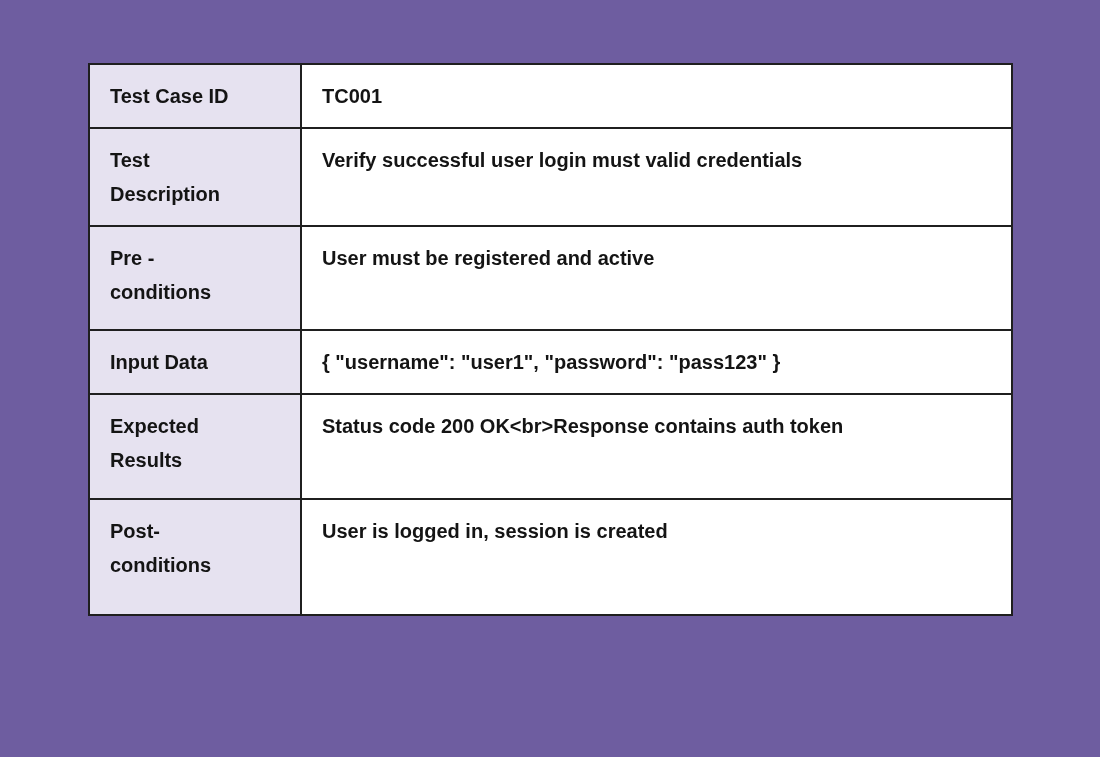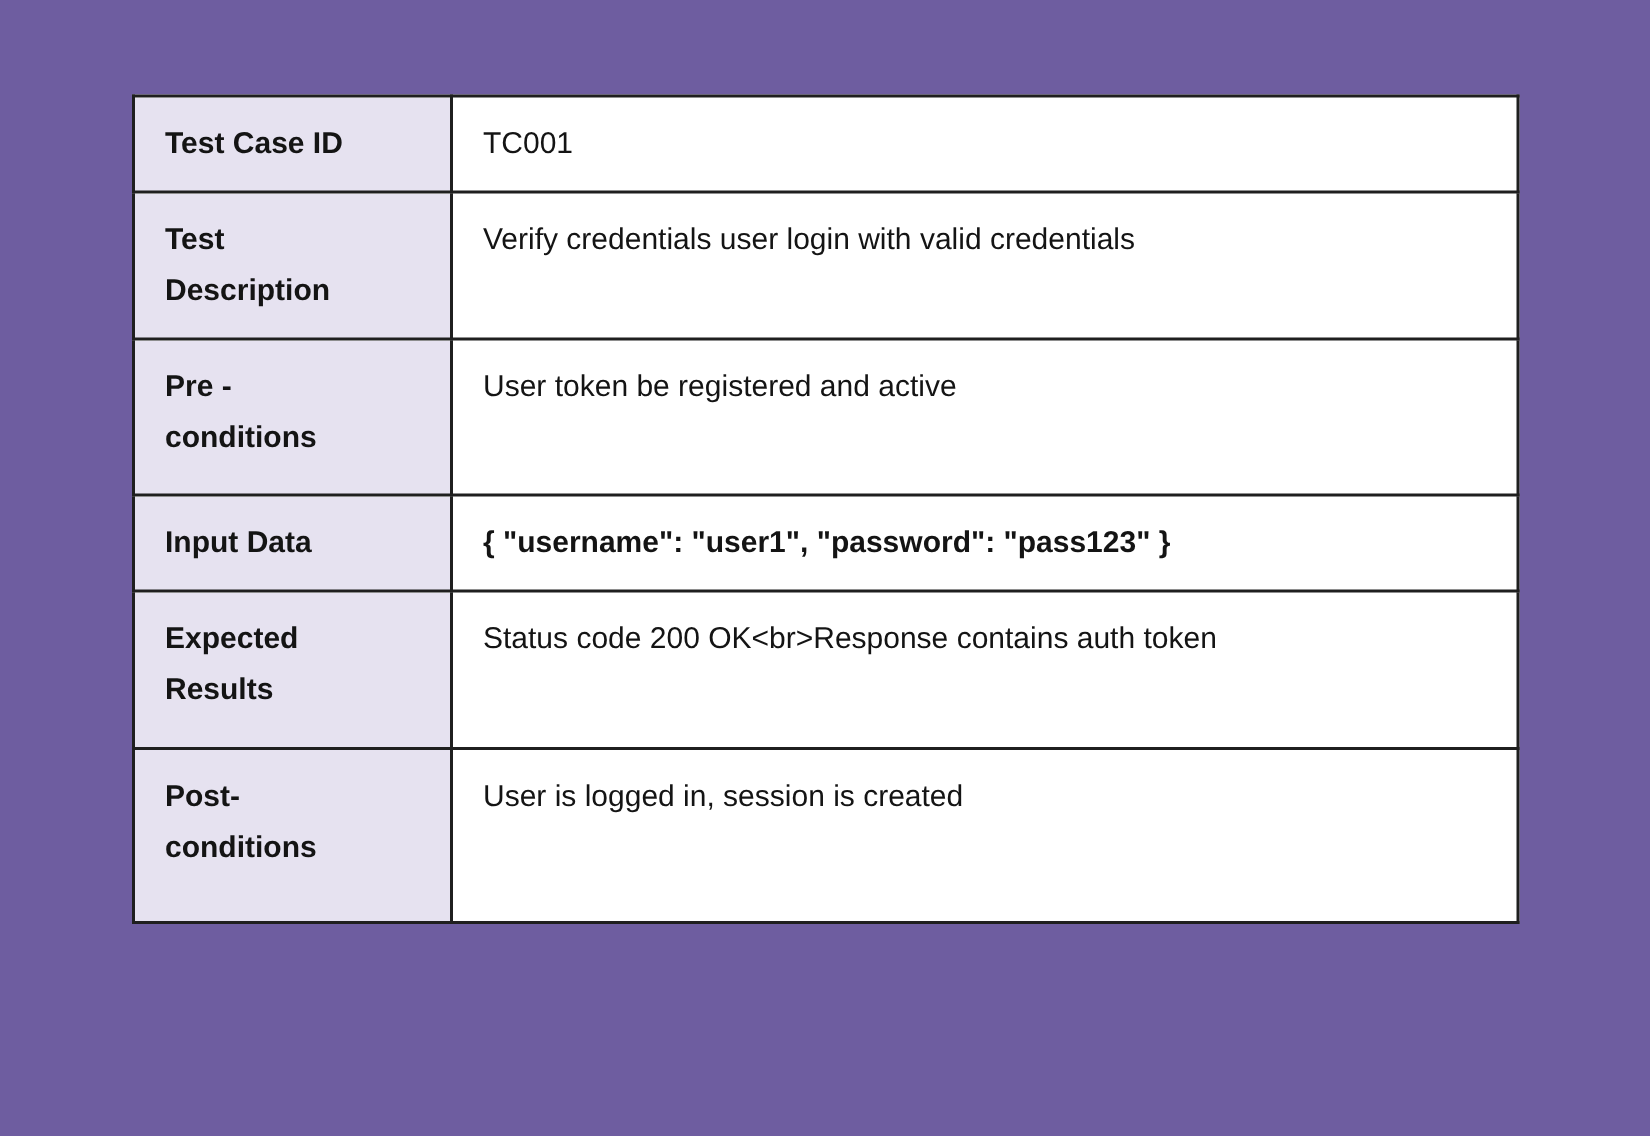--- a/index.html
+++ b/index.html
@@ -40,21 +40,21 @@
     overflow: hidden;
   }
   td.label-cell {
     width: 212px;
     background: var(--label-bg);
     font-weight: bold;
   }
   td.value-cell {
     background: var(--value-bg);
     padding-left: 22px;
-    font-weight: normal;
+    font-weight: bold;
   }
   td.value-cell.bold { font-weight: bold; }
   tr.row-0 td { height: 59px; margin-top: 32px; }
   tr.row-1 td { height: 94px; }
   tr.row-2 td { height: 104px; }
   tr.row-3 td { height: 97px; }
   tr.row-4 td { height: 59px; }
   tr.row-5 td { height: 105px; }
   tr.row-6 td { height: 116px; }
 </style>
@@ -64,26 +64,26 @@
 <div class="table-wrap">
   <table class="testcase">
     <tbody>
       <tr class="row-0">
         <td class="label-cell">Test Case ID</td>
         <td class="value-cell">TC001</td>
       </tr>
       <tr class="row-1">
         <td class="label-cell">Test
 Description</td>
-        <td class="value-cell">Verify credentials user login with valid credentials</td>
+        <td class="value-cell">Verify successful user login must valid credentials</td>
       </tr>
       <tr class="row-2">
         <td class="label-cell">Pre -
 conditions</td>
-        <td class="value-cell">User token be registered and active</td>
+        <td class="value-cell">User must be registered and active</td>
       </tr>
       <tr class="row-4">
         <td class="label-cell">Input Data</td>
         <td class="value-cell bold">{ "username": "user1", "password": "pass123" }</td>
       </tr>
       <tr class="row-5">
         <td class="label-cell">Expected
 Results</td>
         <td class="value-cell">Status code 200 OK&lt;br&gt;Response contains auth token</td>
       </tr>

